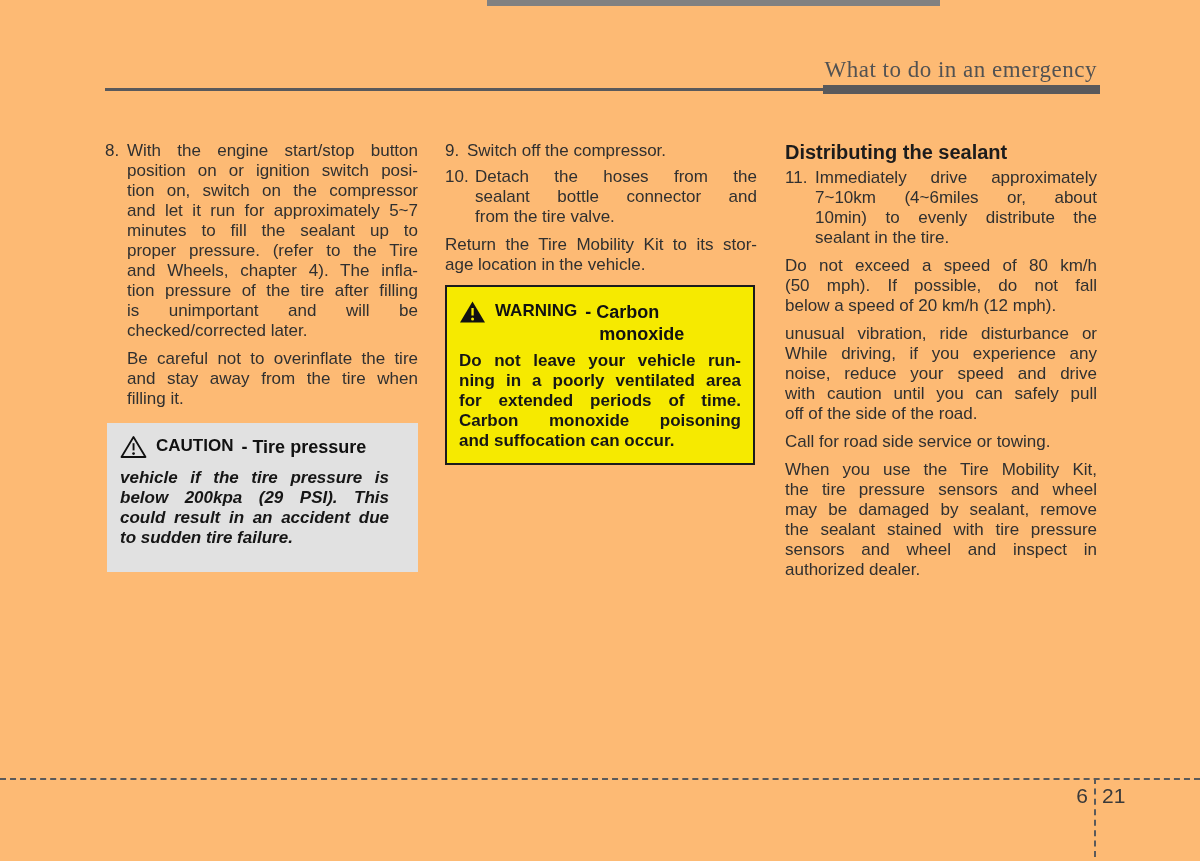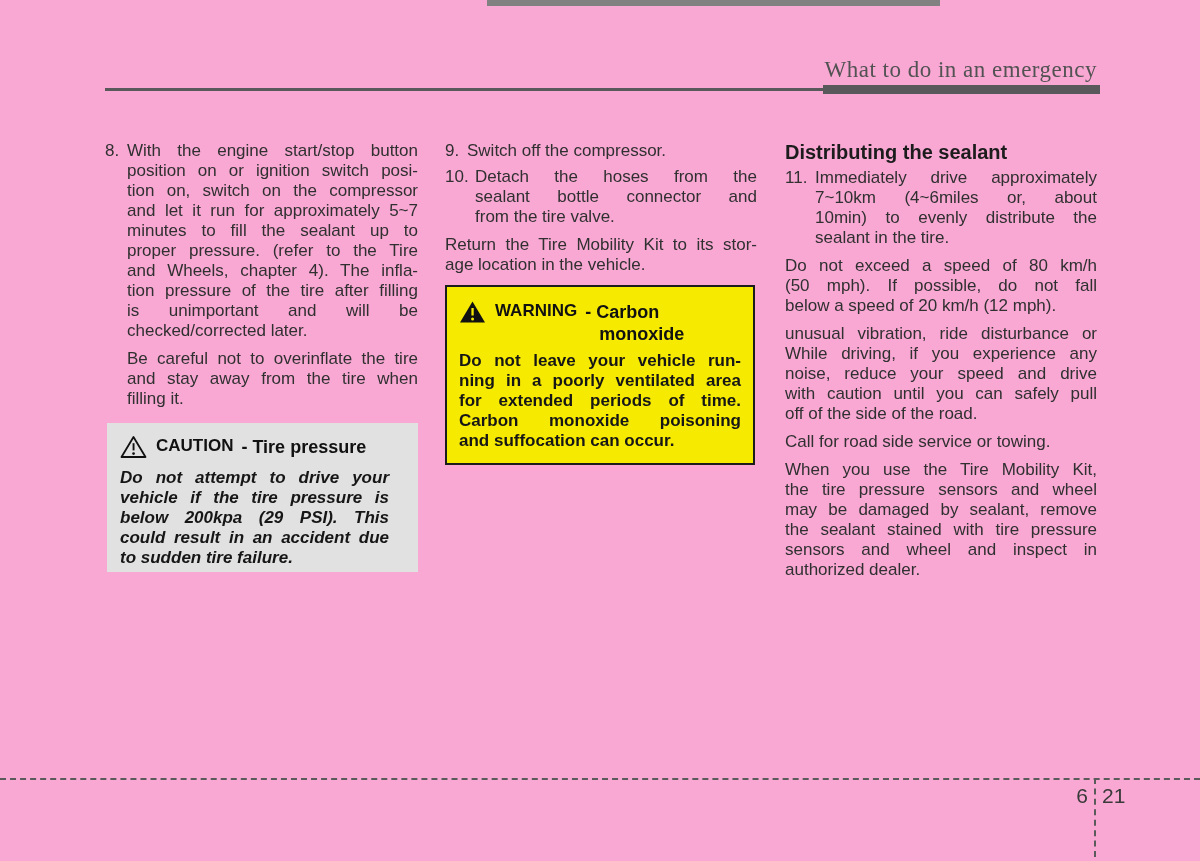--- a/index.html
+++ b/index.html
@@ -3,21 +3,21 @@
 <meta charset="utf-8">
 <style>
   * { margin: 0; padding: 0; box-sizing: border-box; }
   html, body { background: #ffffff; }
   body { font-family: "Liberation Sans", sans-serif; }
 
   .page {
     position: relative;
     width: 1200px;
     height: 861px;
-    background: #f9a8d4;
+    background: #fdba74;
     overflow: hidden;
     color: #303030;
     text-decoration: underline;
   }
 
   
   .top-edge-bar {
     position: absolute;
     left: 487px; top: 0; width: 453px; height: 6px;
     background: #818181;
@@ -183,21 +183,20 @@
         <svg width="27" height="24" viewBox="0 0 27 24">
           <path d="M13.5 2 L25.5 22 H1.5 Z" fill="none" stroke="#111" stroke-width="1.8" stroke-linejoin="round"></path>
           <rect x="12.6" y="8.2" width="1.9" height="7.2" fill="#111"></rect>
           <circle cx="13.55" cy="18.6" r="1.35" fill="#111"></circle>
         </svg>
       </span>
       <span class="box-title">CAUTION</span>
       <span class="box-sub">- Tire pressure</span>
     </div>
     <div class="caution-body">
-      <span class="line jl">Do not attempt to drive your</span>
       <span class="line jl">vehicle if the tire pressure is</span>
       <span class="line jl">below 200kpa (29 PSI).  This</span>
       <span class="line jl">could result in an accident due</span>
       <span class="line last">to sudden tire failure.</span>
     </div>
   </div>
 
   <div class="col col-mid">
     <div class="numbered indent-22">
       <span class="marker">9.</span>

